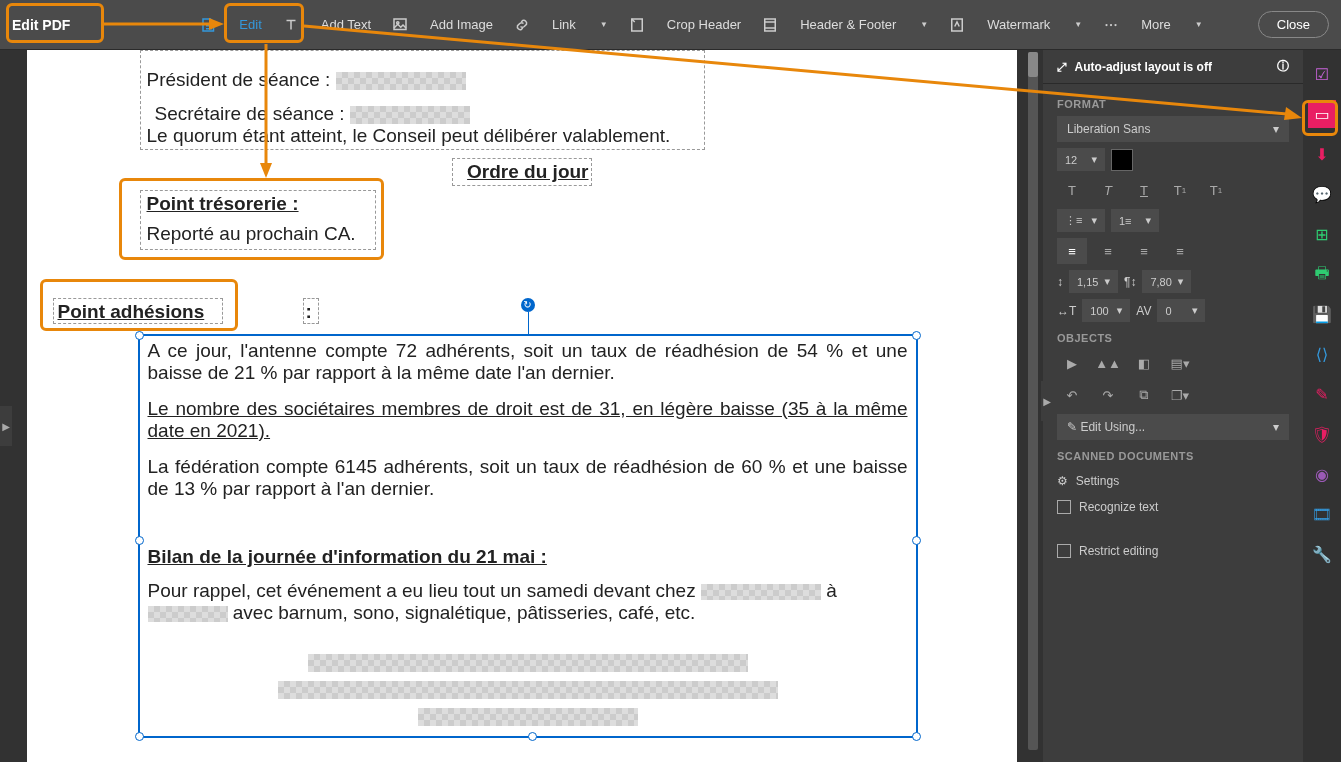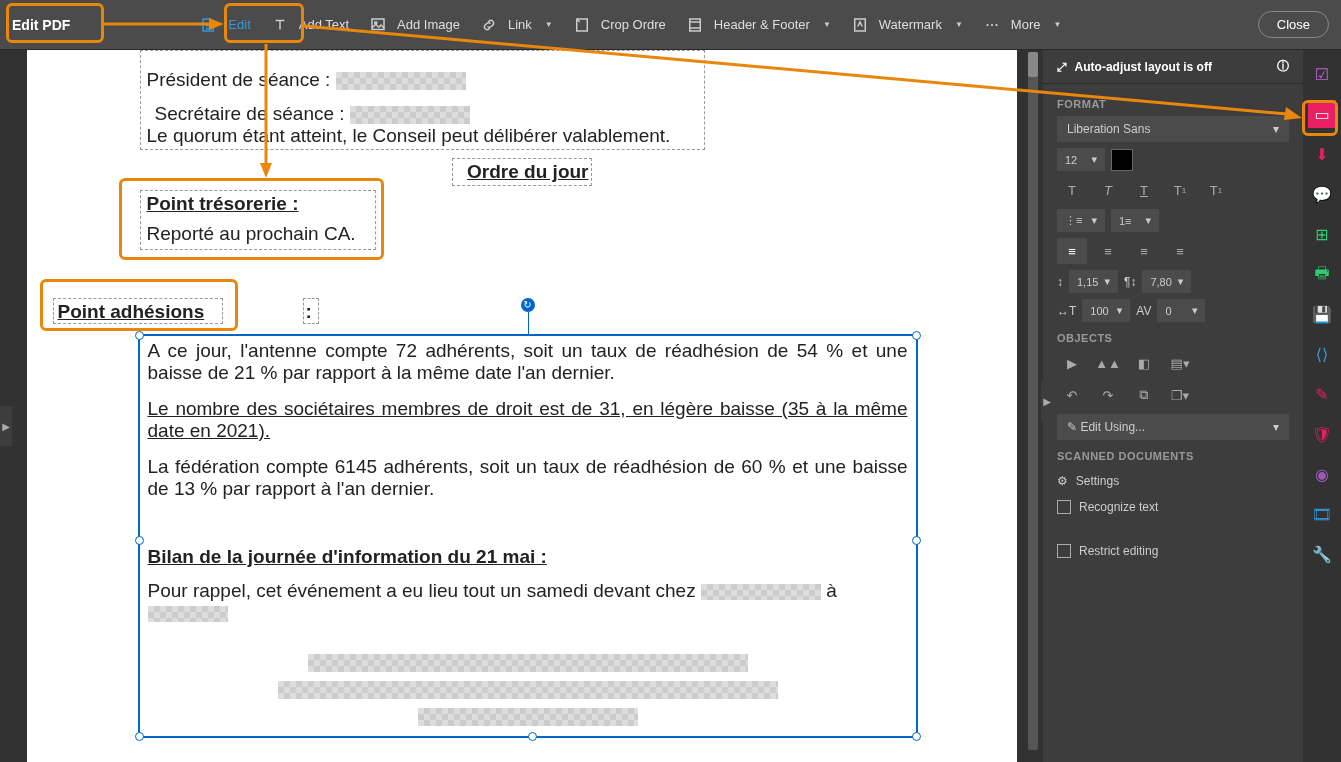--- a/index.html
+++ b/index.html
@@ -1,21 +1,21 @@
 <!DOCTYPE html>
 <html><head>
 <meta charset="utf-8">
 <style>
 * { margin: 0; padding: 0; box-sizing: border-box; font-family: Arial, sans-serif; }
 body { background: #323232; width: 1341px; height: 762px; overflow: hidden; position: relative; }
 
 
 .toolbar { height: 50px; background: #4b4b4b; display: flex; align-items: center; padding: 0 12px; border-bottom: 1px solid #2a2a2a; }
 .mode-label { color: #fff; font-size: 14px; font-weight: bold; margin-right: 120px; }
-.tool-btn { display: flex; align-items: center; gap: 10px; color: #ddd; font-size: 13px; padding: 6px 10px; cursor: pointer; }
+.tool-btn { display: flex; align-items: center; gap: 21px; color: #ddd; font-size: 13px; padding: 6px 10px; cursor: pointer; }
 .tool-btn.active { color: #3498db; }
 .tool-icon { width: 18px; height: 18px; display: inline-block; }
 .dropdown-caret { font-size: 8px; margin-left: 3px; color: #ccc; }
 .close-btn { margin-left: auto; border: 1px solid #888; border-radius: 14px; padding: 5px 18px; color: #fff; font-size: 13px; cursor: pointer; }
 
 
 .main { display: flex; height: calc(100% - 50px); }
 .doc-area { flex: 1; background: #323232; overflow: hidden; position: relative; }
 .page { background: #fff; width: 990px; height: 100%; margin: 0 auto; position: relative; font-family: 'Liberation Sans', Arial, sans-serif; }
 .scrollbar { position: absolute; right: 5px; top: 2px; width: 10px; height: 98%; background: #555; border-radius: 2px; }
@@ -88,21 +88,21 @@
         <path d="M10 14a4 4 0 005 0l3-3a4 4 0 00-5-5l-2 2M14 10a4 4 0 00-5 0l-3 3a4 4 0 005 5l2-2"></path>
       </svg>
     <span>Link</span>
       <span class="dropdown-caret">▼</span>
   </div>
   <div class="tool-btn">
     <svg class="tool-icon" viewBox="0 0 24 24" fill="none" stroke="#ccc" stroke-width="2">
         <rect x="5" y="4" width="14" height="16"></rect>
         <path d="M5 4l4 4"></path>
       </svg>
-    <span>Crop Ordre</span>
+    <span>Crop Header</span>
   </div>
   <div class="tool-btn">
     <svg class="tool-icon" viewBox="0 0 24 24" fill="none" stroke="#ccc" stroke-width="2">
         <rect x="5" y="4" width="14" height="16"></rect>
         <path d="M5 8h14M5 16h14"></path>
       </svg>
     <span>Header &amp; Footer</span>
       <span class="dropdown-caret">▼</span>
   </div>
   <div class="tool-btn">
@@ -157,21 +157,21 @@
         <div class="sel-handle" style="left:-5px;bottom:-5px;"></div>
         <div class="sel-handle" style="right:-5px;bottom:-5px;"></div>
         <div class="sel-handle" style="left:50%;bottom:-5px;"></div>
 
         <div>A ce jour, l'antenne compte 72 adhérents, soit un taux de réadhésion de 54 % et une baisse de 21 % par rapport à la même date l'an dernier.</div>
         <div style="margin-top:14px;text-decoration:underline;">Le nombre des sociétaires membres de droit est de 31, en légère baisse (35 à la même date en 2021).</div>
         <div style="margin-top:14px;">La fédération compte 6145 adhérents, soit un taux de réadhésion de 60 % et une baisse de 13 % par rapport à l'an dernier.</div>
         <div style="margin-top:46px; font-weight:bold; text-decoration:underline; text-align:left;">Bilan de la journée d'information du 21 mai :</div>
         <div style="margin-top:12px;">
           <span>Pour rappel, cet événement a eu lieu tout un samedi devant chez </span><span class="redacted" style="width:120px;height:16px;vertical-align:middle;"></span><span> à </span>
-          <br><span class="redacted" style="width:80px;height:16px;vertical-align:middle;"></span>
+          <br><span class="redacted" style="width:80px;height:16px;vertical-align:middle;"></span><span> avec barnum, sono, signalétique, pâtisseries, café, etc.</span>
         </div>
         <div style="margin-top:30px; text-align:center;">
           <span class="redacted" style="width:440px;height:18px;"></span><br>
           <span class="redacted" style="width:500px;height:18px;margin-top:4px;"></span><br>
           <span class="redacted" style="width:220px;height:18px;margin-top:4px;"></span>
         </div>
       </div>
     </div>
     <div class="scrollbar">
         <div class="scrollbar-thumb"></div>

